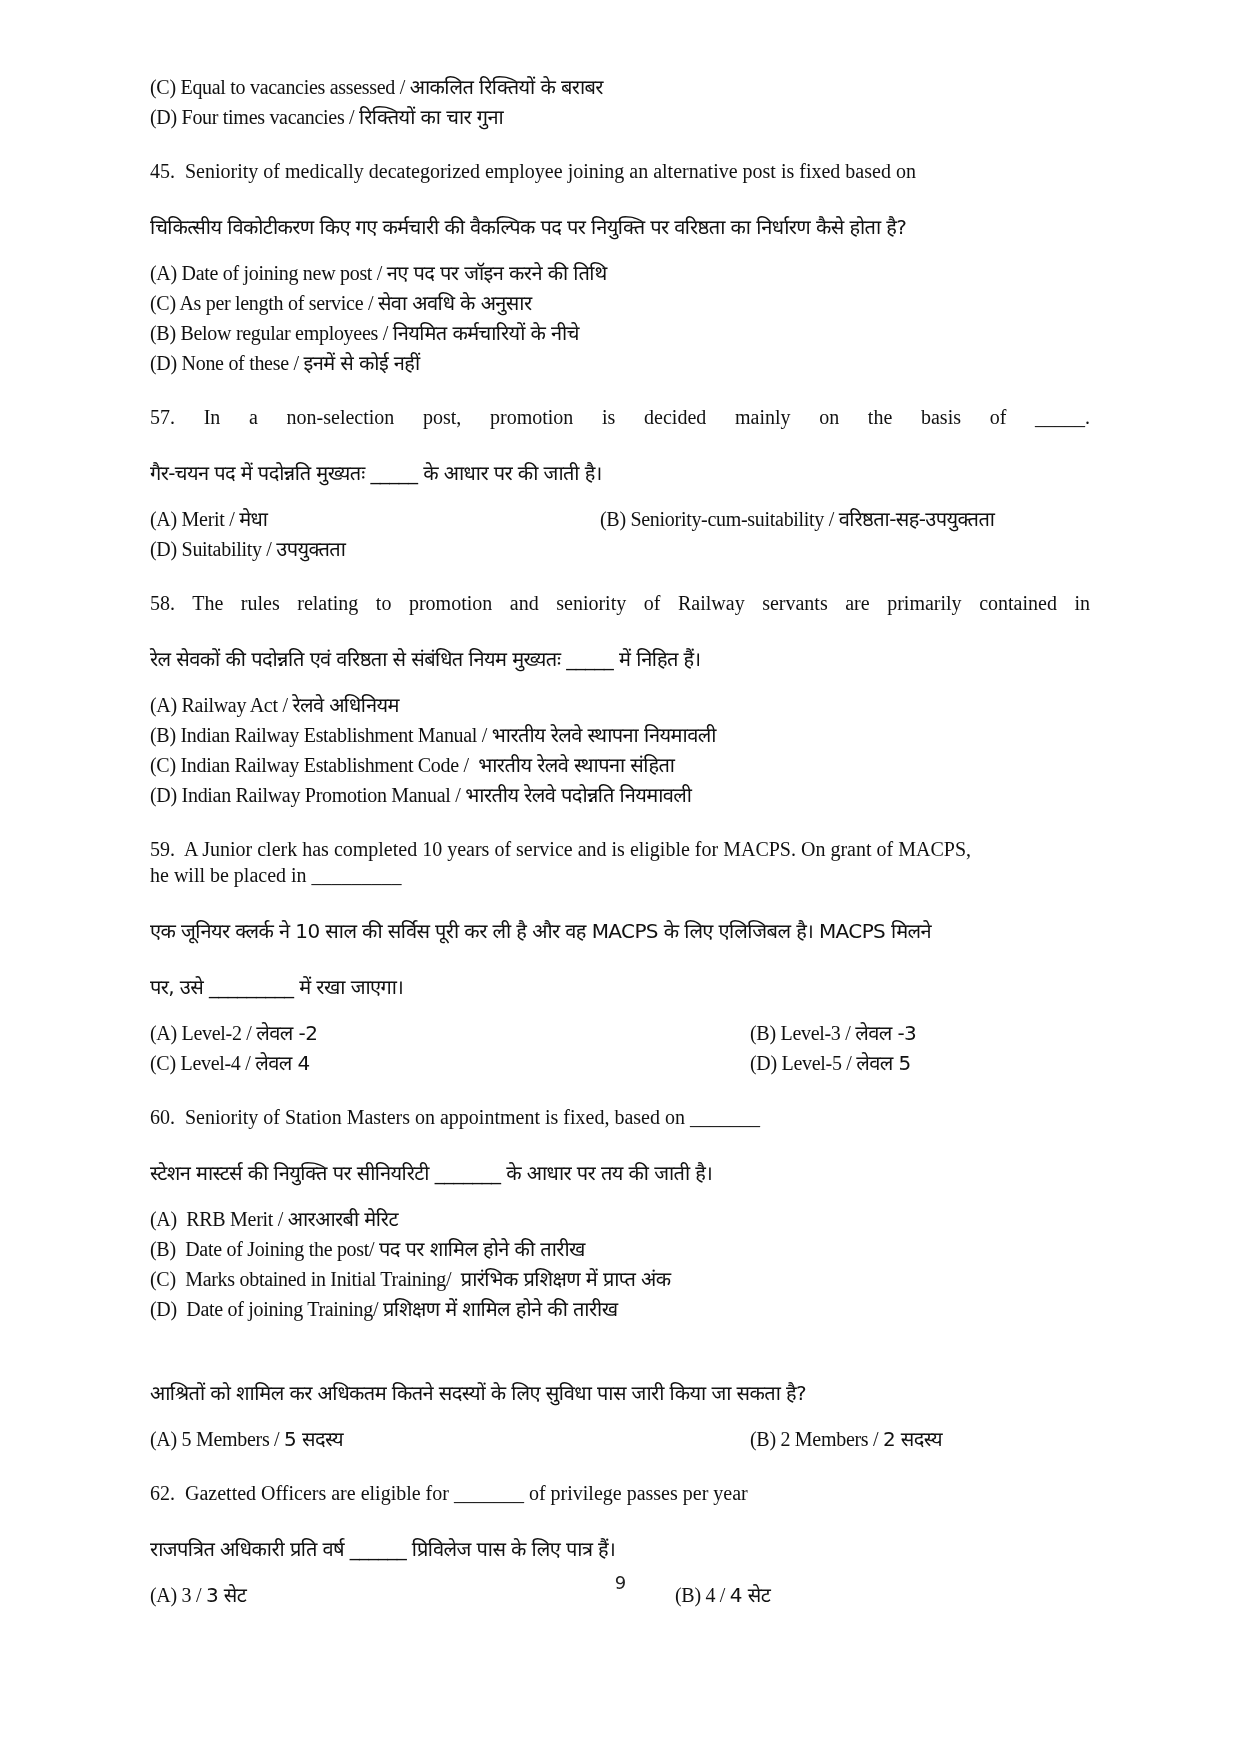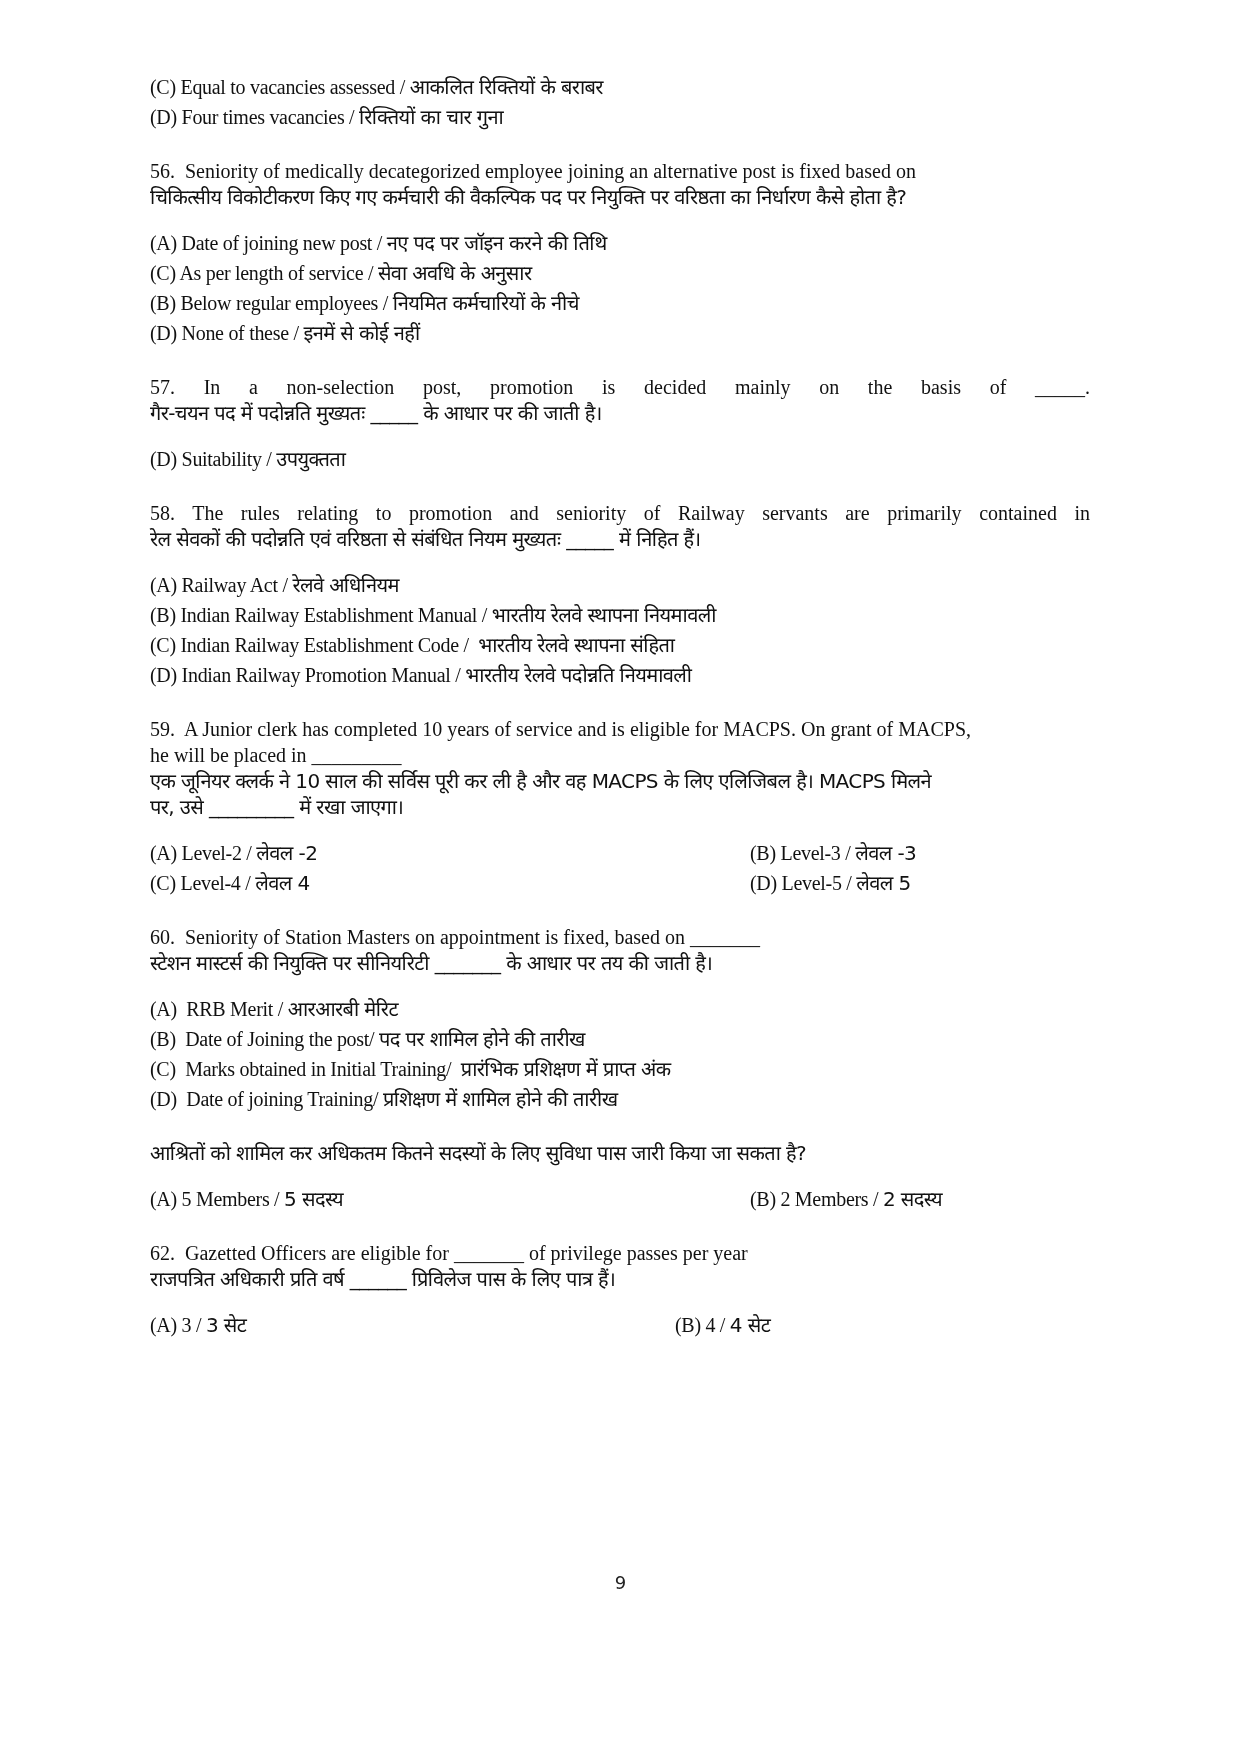--- a/index.html
+++ b/index.html
@@ -3,56 +3,60 @@
   <meta charset="utf-8">
   <style>
     html, body { margin: 0; padding: 0; background: #ffffff; }
     body {
       width: 1241px; height: 1754px; position: relative; overflow: hidden;
       font-family: "Liberation Serif", "DejaVu Serif", serif;
       color: #111111;
     }
     .page { position: absolute; left: 150px; top: 72px; width: 940px; }
     .line { font-size: 20px; line-height: 30px; white-space: pre; letter-spacing: -0.3px; }
-    .hi { font-family: "DejaVu Sans", sans-serif; font-size: 20px; line-height: 30px; letter-spacing: -0.6px; }
+    .hi { font-family: "DejaVu Sans", sans-serif; font-size: 20px; line-height: 30px; letter-spacing: -0.6px; margin-top: 30px; }
     .qtext { font-size: 20px; line-height: 26px; white-space: pre-wrap; }
     .justify { text-align: justify; text-align-last: justify; white-space: normal; }
     .gap { height: 26px; }
     .gap-s { height: 18px; }
     .row2 { display: flex; }
     .row2 > div { flex: 0 0 auto; }
     .page-num { position: absolute; top: 1572px; left: 0; width: 1241px; text-align: center;
       font-family: "DejaVu Sans", sans-serif; font-size: 18px; color: #222; }
   </style>
 </head>
 <body>
 
 <div class="page">
 
   <div class="line"><span>(C)</span> <span>Equal to vacancies assessed</span> / <span class="hi">आकलित रिक्तियों के बराबर</span></div>
   <div class="line"><span>(D)</span> <span>Four times vacancies</span> / <span class="hi">रिक्तियों का चार गुना</span></div>
 
   <div class="gap"></div>
 
   <div>
-    <div class="qtext"><span>56.</span>  <span>Seniority of medically decategorized employee joining an alternative post is fixed based on</span></div>
+    <div class="qtext"><span>45.</span>  <span>Seniority of medically decategorized employee joining an alternative post is fixed based on</span></div>
     <div class="qtext hi">चिकित्सीय विकोटीकरण किए गए कर्मचारी की वैकल्पिक पद पर नियुक्ति पर वरिष्ठता का निर्धारण कैसे होता है?</div>
     <div class="gap-s"></div>
     <div class="line"><span>(A)</span> <span>Date of joining new post</span> / <span class="hi">नए पद पर जॉइन करने की तिथि</span></div>
     <div class="line"><span>(C)</span> <span>As per length of service</span> / <span class="hi">सेवा अवधि के अनुसार</span></div>
     <div class="line"><span>(B)</span> <span>Below regular employees</span> / <span class="hi">नियमित कर्मचारियों के नीचे</span></div>
     <div class="line"><span>(D)</span> <span>None of these</span> / <span class="hi">इनमें से कोई नहीं</span></div>
   </div>
 
   <div class="gap"></div>
 
   <div>
     <div class="qtext justify"><span>57.</span> <span>In a non-selection post, promotion is decided mainly on the basis of _____.</span></div>
     <div class="qtext hi">गैर-चयन पद में पदोन्नति मुख्यतः _____ के आधार पर की जाती है।</div>
     <div class="gap-s"></div>
+    <div class="row2">
+      <div class="line" style="width:450px"><span>(A)</span> <span>Merit</span> / <span class="hi">मेधा</span></div>
+      <div class="line"><span>(B)</span> <span>Seniority-cum-suitability</span> / <span class="hi">वरिष्ठता-सह-उपयुक्तता</span></div>
+    </div>
     <div class="row2">
       <div class="line"><span>(D)</span> <span>Suitability</span> / <span class="hi">उपयुक्तता</span></div>
     </div>
   </div>
 
   <div class="gap"></div>
 
   <div>
     <div class="qtext justify"><span>58.</span>  <span>The rules relating to promotion and seniority of Railway servants are primarily contained in</span></div>
     <div class="qtext hi">रेल सेवकों की पदोन्नति एवं वरिष्ठता से संबंधित नियम मुख्यतः _____ में निहित हैं।</div>

